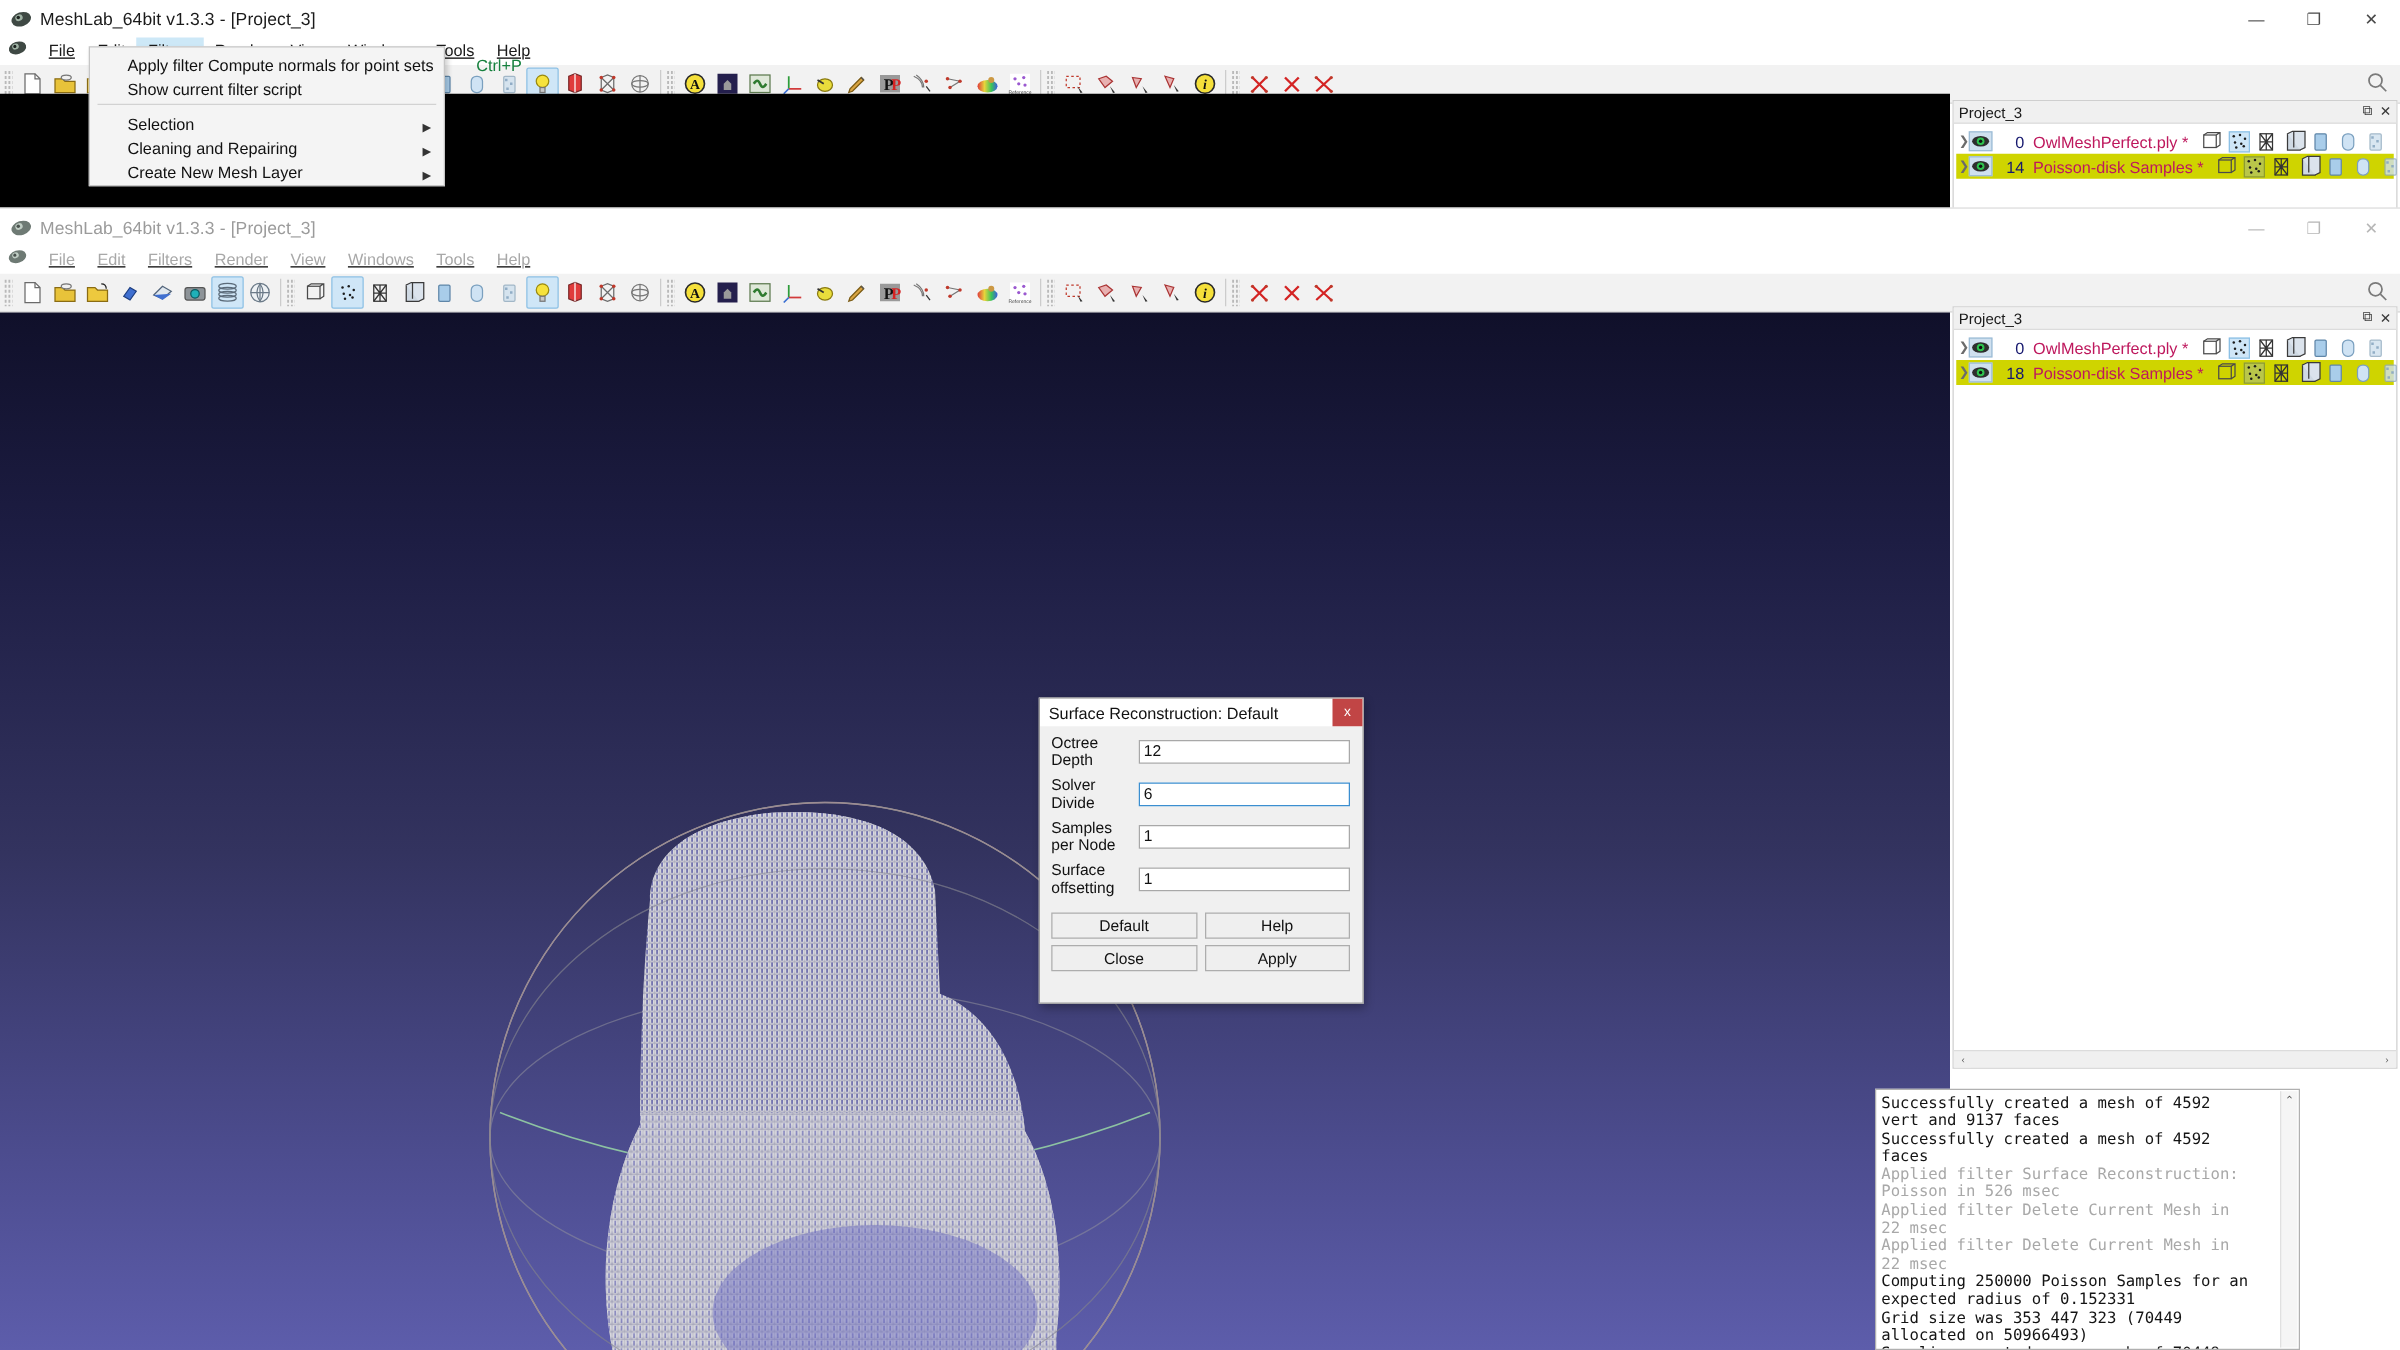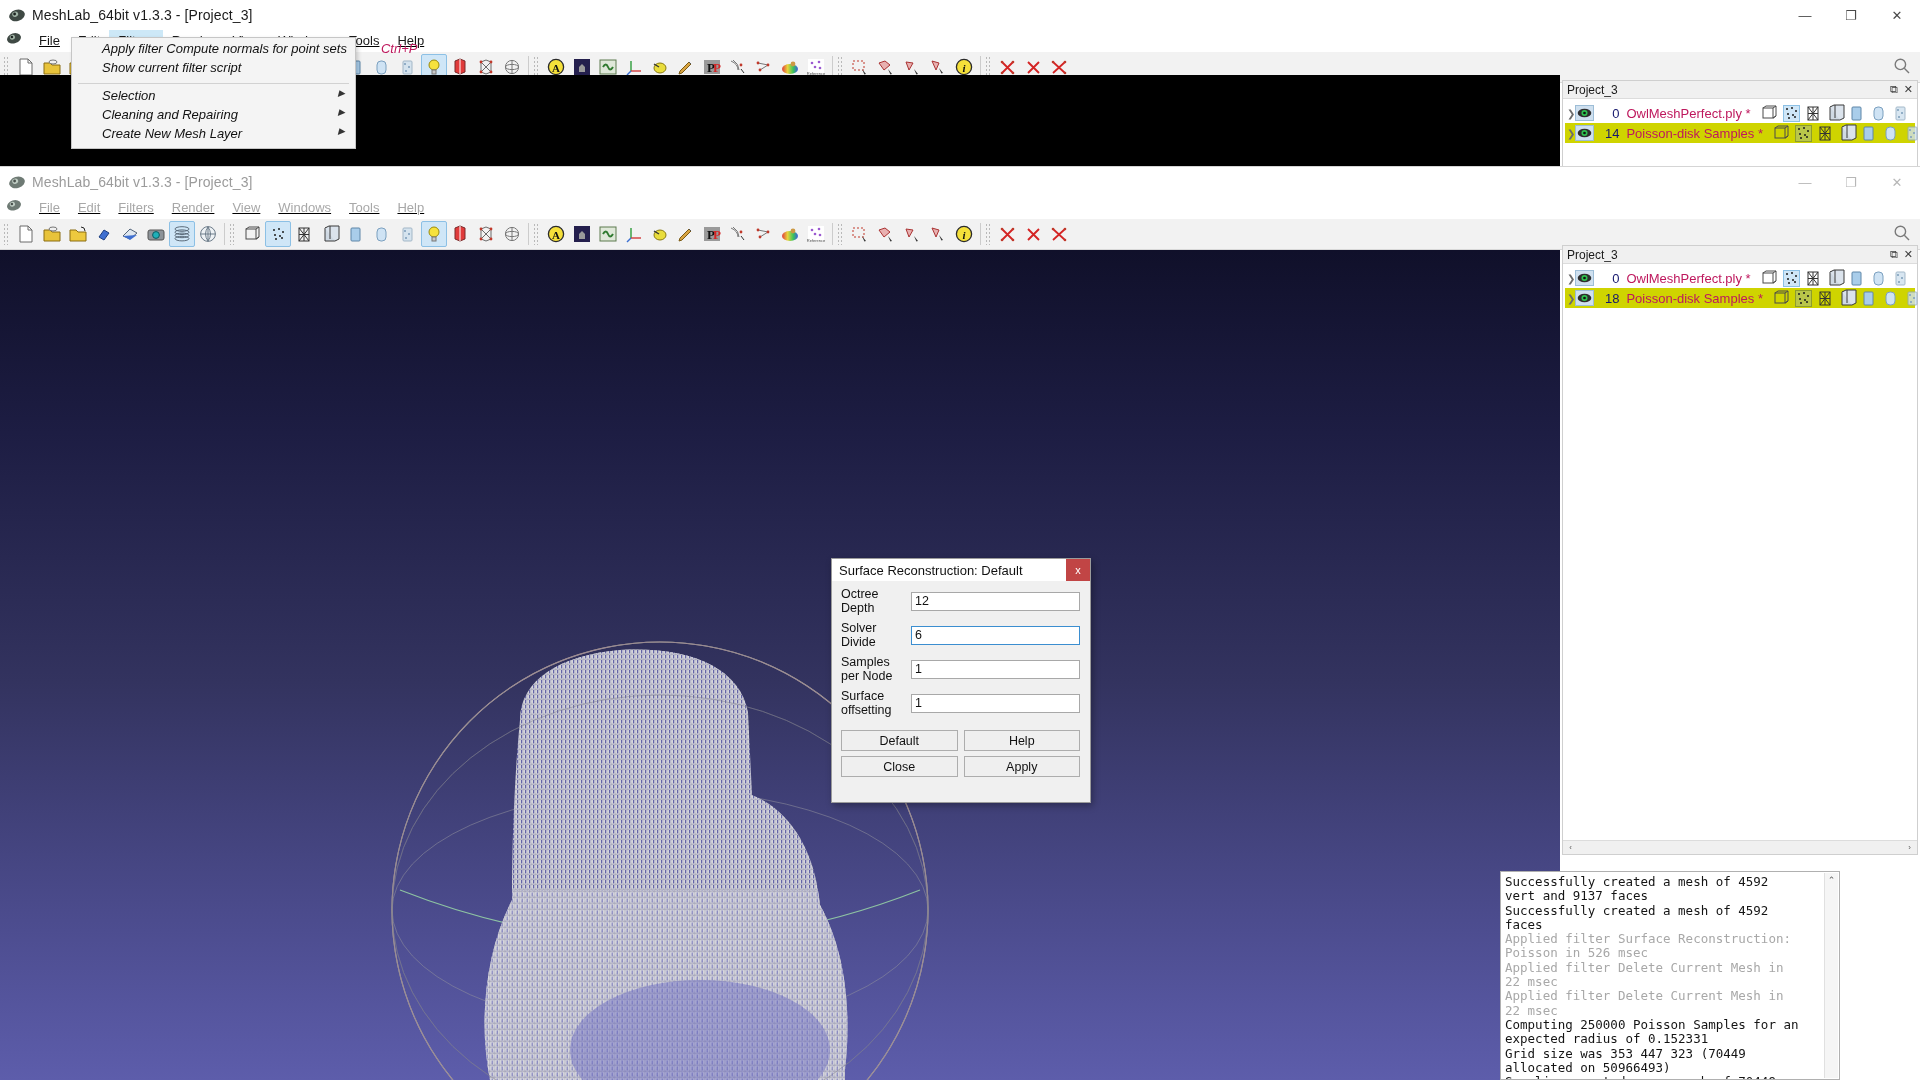--- a/index.html
+++ b/index.html
@@ -51,23 +51,23 @@
           flex: 0 0 auto; }
   .tbtn.on { background: #cfe6f7; border: 1px solid #8cc0e5; border-radius: 2px; }
   .sep { width: 1px; height: 22px; background: #cccccc; margin: 0 3px; flex: 0 0 auto; }
   .searchbox { position: absolute; right: 6px; top: 4px; width: 22px; height: 22px; }
 
   
   .dropdown {
     position: absolute; background: #f4f4f4; border: 1px solid #c6c6c6;
     box-shadow: 2px 2px 4px rgba(0,0,0,.18); z-index: 60; padding: 3px 0;
   }
-  .dd-row { display: flex; align-items: flex-start; height: 19px; padding: 0 10px 0 30px;
-            font-size: 13px; color: #111; white-space: nowrap; position: relative; font-style: italic;}
-  .dd-row .shortcut { margin-left: auto; padding-left: 34px; color: #be185d; }
+  .dd-row { display: flex; align-items: flex-end; height: 19px; padding: 0 10px 0 30px;
+            font-size: 13px; color: #111; white-space: nowrap; position: relative;}
+  .dd-row .shortcut { margin-left: auto; padding-left: 34px; color: #15803d; }
   .dd-row .arrow { margin-left: auto; padding-left: 40px; color: #333; font-size: 9px; }
   .dd-sep { height: 1px; background: #d2d2d2; margin: 4px 6px; }
 
   
   .viewport { position: absolute; overflow: hidden; }
   .vp-black { background: #000; }
   .vp-grad {
     background: linear-gradient(to bottom, #10102a 0%, #1d1d43 22%, #33335f 52%, #4d4d90 82%, #5d5dab 100%);
   }
 

